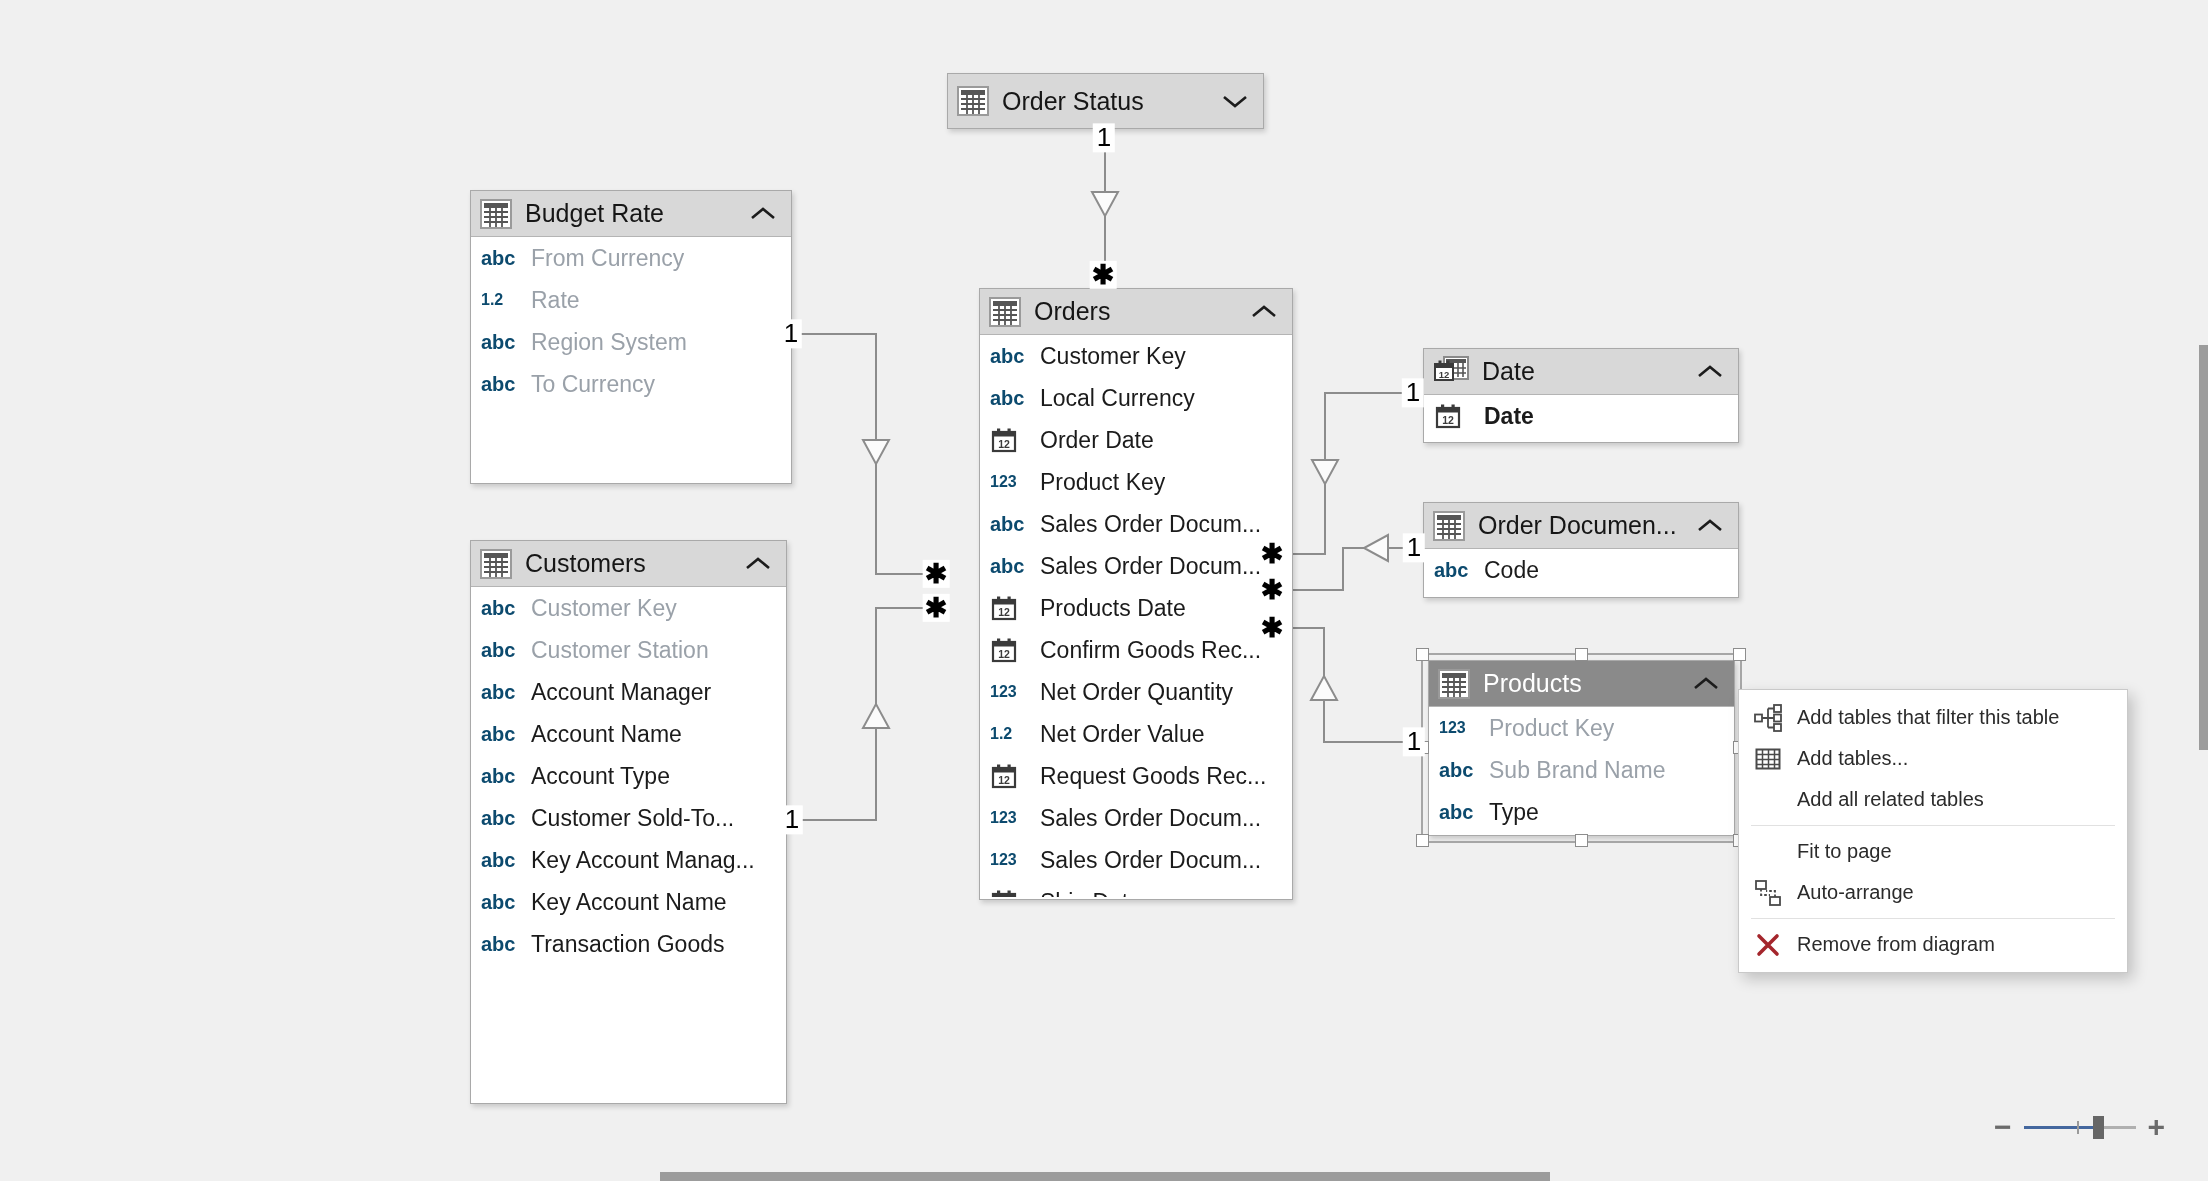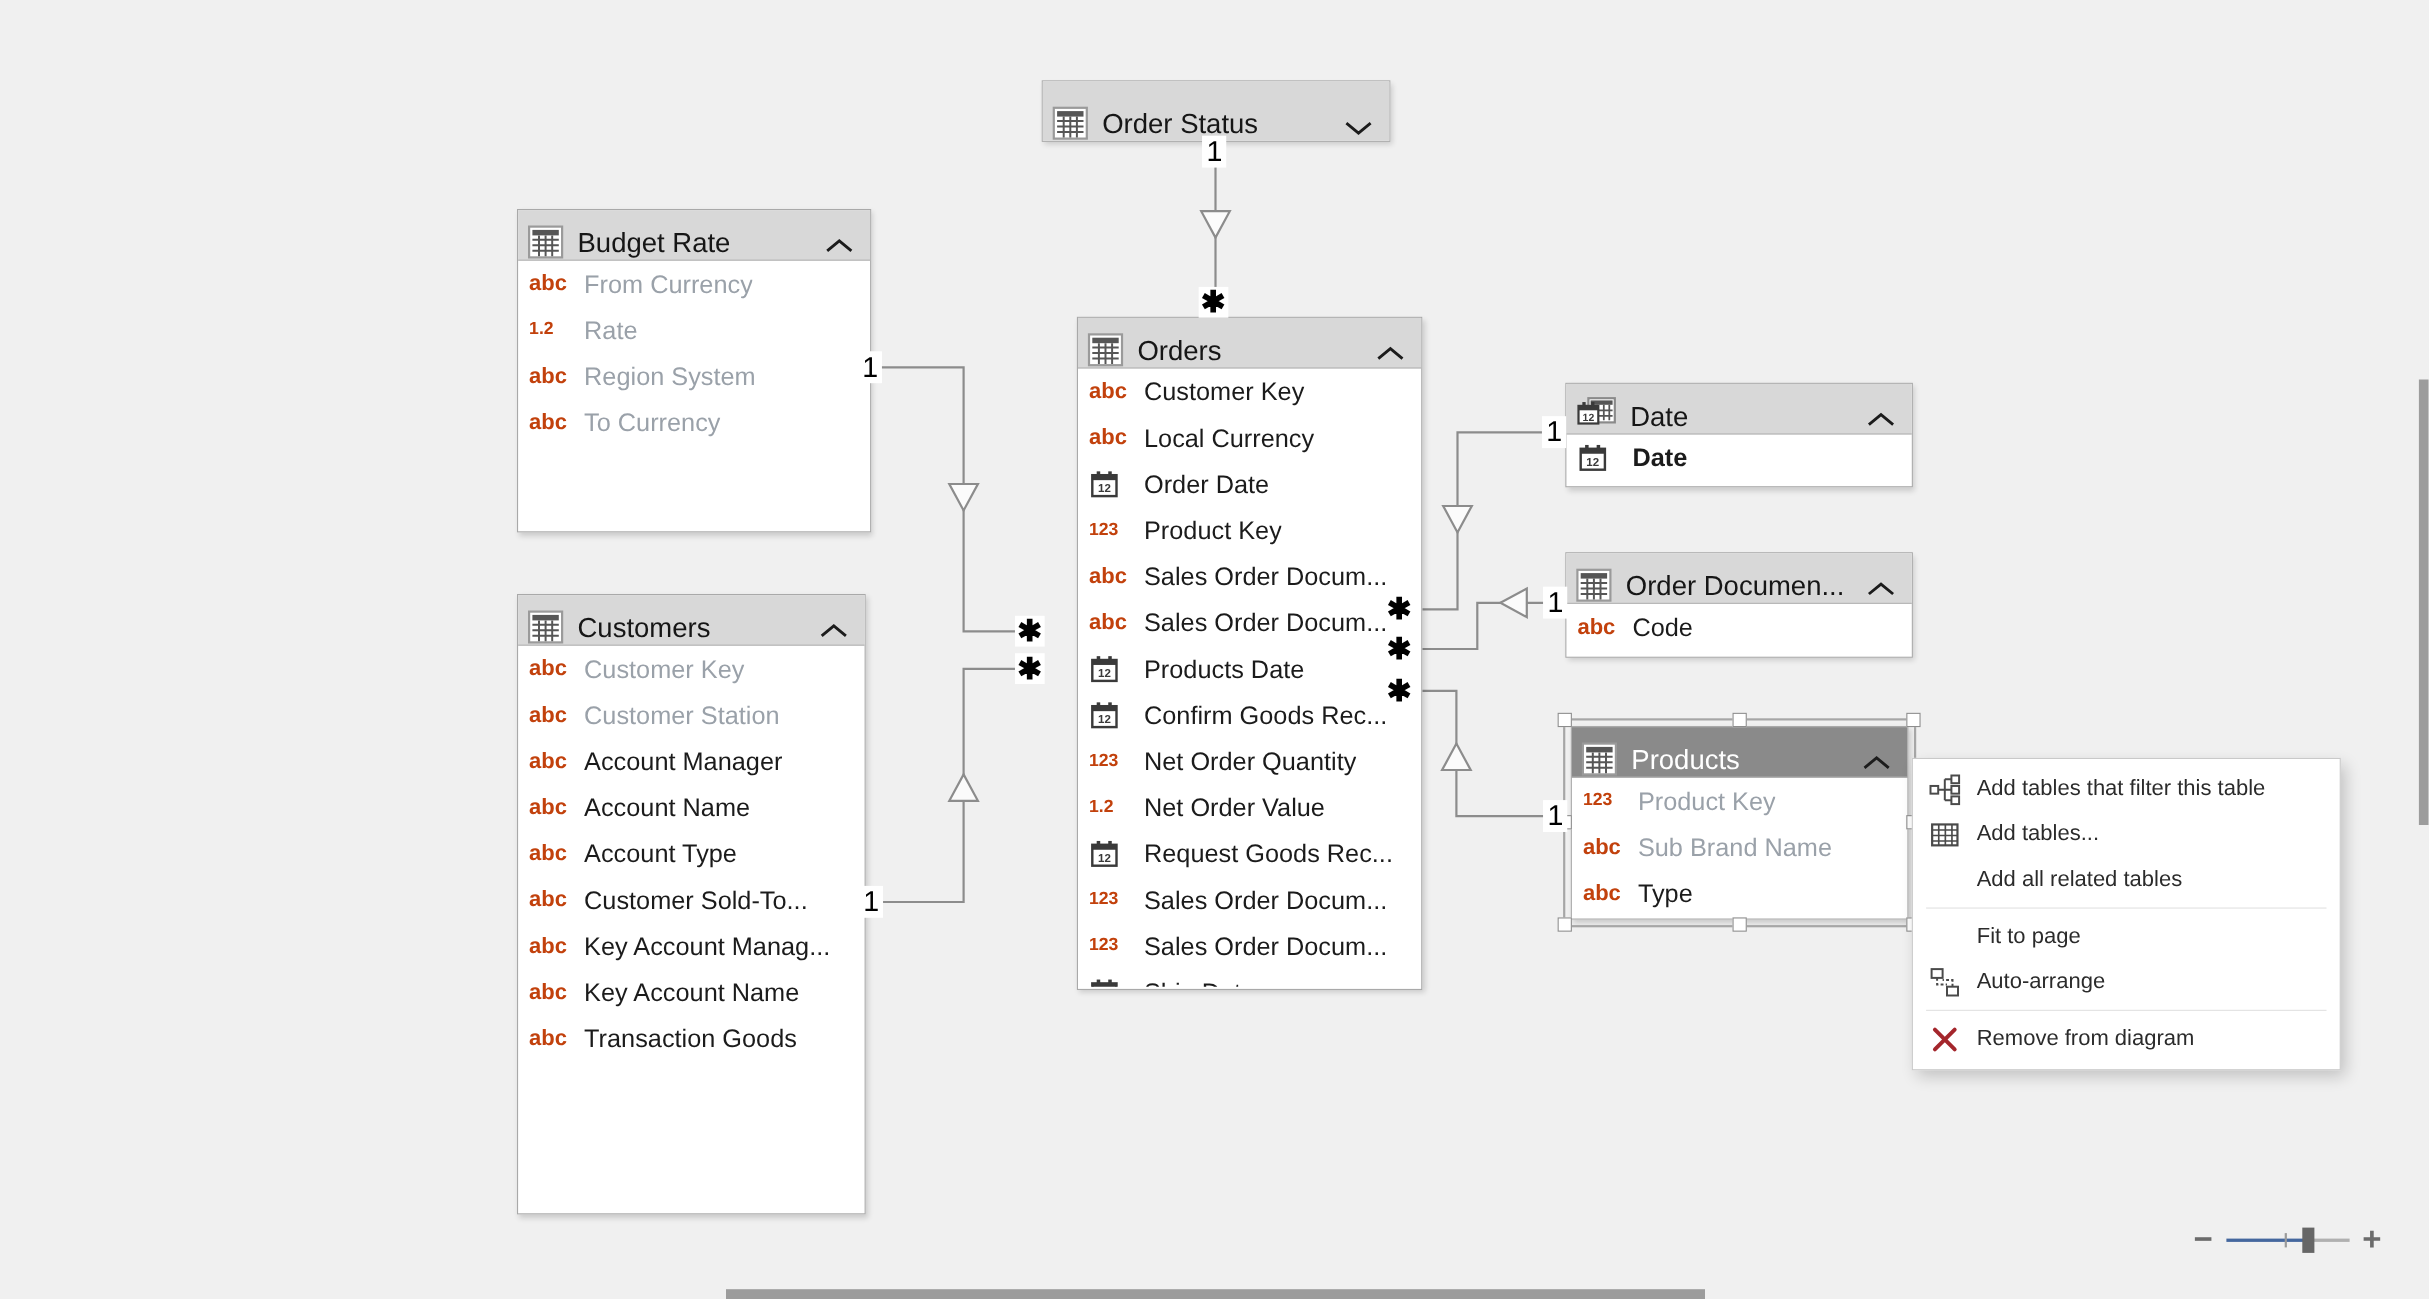--- a/index.html
+++ b/index.html
@@ -3,31 +3,31 @@
 <meta charset="utf-8">
 <style>
   html,body{margin:0;padding:0;background:#f0f0f0;font-family:"Liberation Sans",sans-serif;}
   #canvas{position:relative;width:2208px;height:1181px;background:#f0f0f0;overflow:hidden;}
 
   #rel-layer{position:absolute;left:0;top:0;z-index:1;pointer-events:none;}
 
   .table-card{position:absolute;background:#fff;border:1px solid #a9a9a9;z-index:3;
     box-shadow:2px 3px 5px rgba(0,0,0,.16);}
   .table-card.selected::after{content:"";position:absolute;inset:-8px;border:2px solid #a6a6a6;pointer-events:none;}
-  .tc-header{height:46px;background:#d8d8d8;display:flex;align-items:flex-end;gap:12px;
+  .tc-header{height:46px;background:#d8d8d8;display:flex;align-items:center;gap:12px;
     padding:0 12px 0 8px;border-bottom:1px solid #b4b4b4;box-sizing:border-box;}
   .table-card.collapsed .tc-header{height:100%;border-bottom:none;}
   .table-card.selected .tc-header{background:#8a8a8a;}
   .tc-title{flex:1;font-size:25px;color:#161616;white-space:nowrap;overflow:hidden;}
   .table-card.selected .tc-title{color:#fff;}
   .tc-hicon{display:flex;align-items:center;}
   .tc-chevron{display:flex;align-items:center;padding:4px 2px;cursor:pointer;}
   .tc-body{position:relative;overflow:hidden;}
   .field-row{height:42px;display:flex;align-items:center;gap:8px;padding:0 10px;}
-  .f-icon{width:42px;flex:0 0 42px;display:flex;align-items:center;font-weight:bold;color:#c2410c;}
+  .f-icon{width:42px;flex:0 0 42px;display:flex;align-items:center;font-weight:bold;color:#0c4a6e;}
   .f-icon.txt{font-size:20px;letter-spacing:0;}
   .f-icon.num{font-size:16px;}
   .f-label{font-size:23px;color:#1b1b1b;white-space:nowrap;overflow:hidden;}
   .f-label.dim{color:#9aa1a9;}
   .f-label.bold{font-weight:bold;}
 
   .handle{position:absolute;width:13px;height:13px;background:#fff;border:1px solid #8d8d8d;z-index:6;box-sizing:border-box;}
 
   .card-label{position:absolute;transform:translate(-50%,-50%);background:#fff;color:#000;
     font-size:26px;line-height:1.05;padding:1px 4px;z-index:5;white-space:nowrap;}

